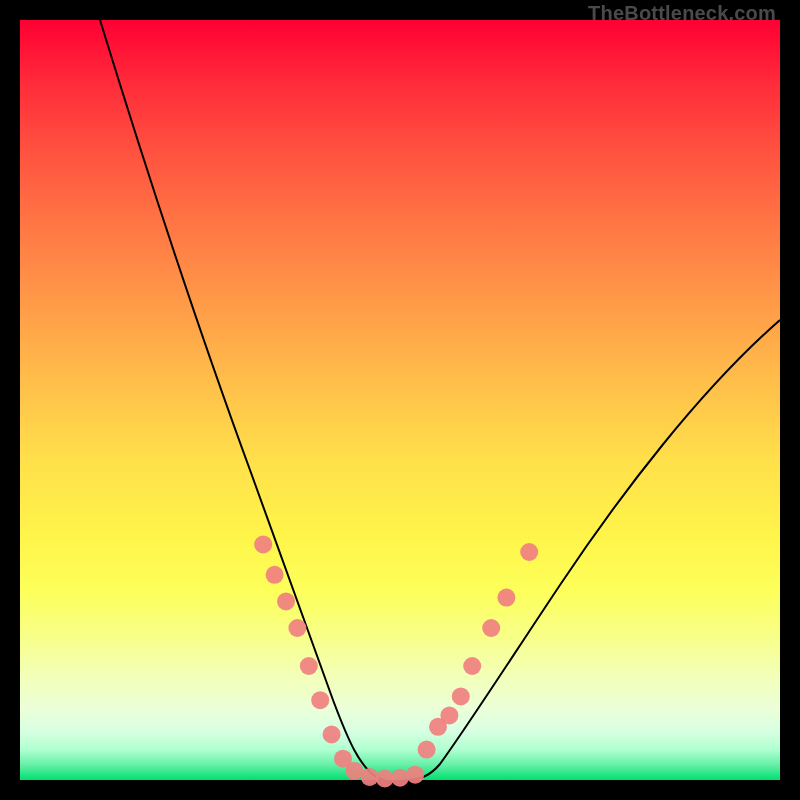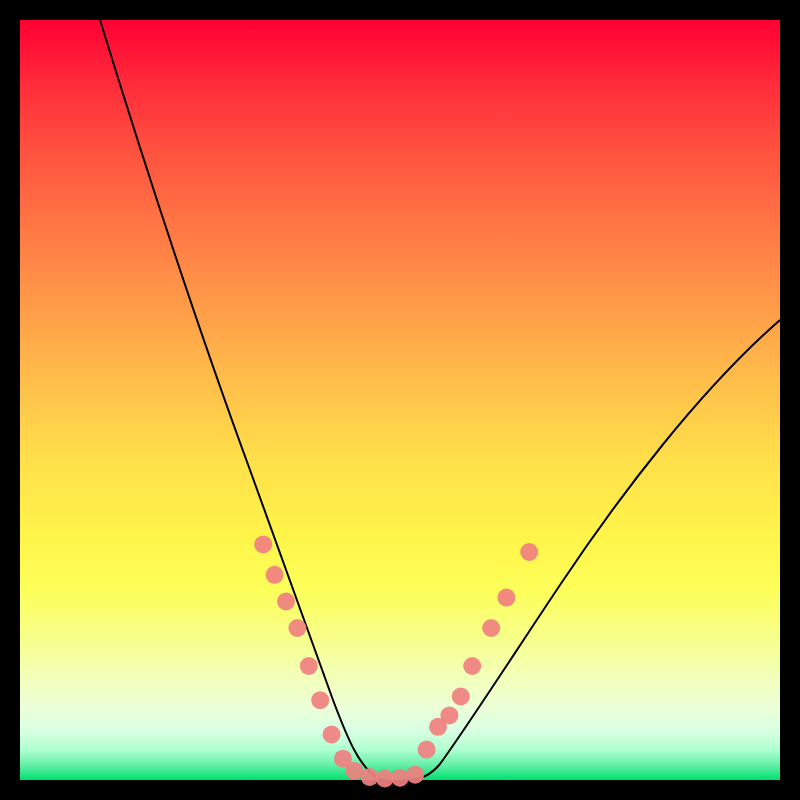--- a/index.html
+++ b/index.html
@@ -43,20 +43,21 @@
     overflow: visible;
   }
   .curve { fill: none; stroke: #000; stroke-width: 2; }
   .marker { fill: #f08080; opacity: 0.92; }
 </style>
 </head>
 <body>
 
 <div class="wrap">
   <div class="plot"></div>
+  <div class="attribution">TheBottleneck.com</div>
   <svg class="curves" viewBox="0 0 760 760">
     <path class="curve" d="M 80 0
              C 120 130, 175 300, 230 450
              C 265 545, 292 620, 313 680
              C 328 720, 340 748, 358 758
              C 366 762, 378 762, 388 760"></path>
     <path class="curve" d="M 388 760
              C 400 760, 410 756, 420 744
              C 445 710, 490 640, 540 565
              C 600 475, 680 370, 760 300"></path>

